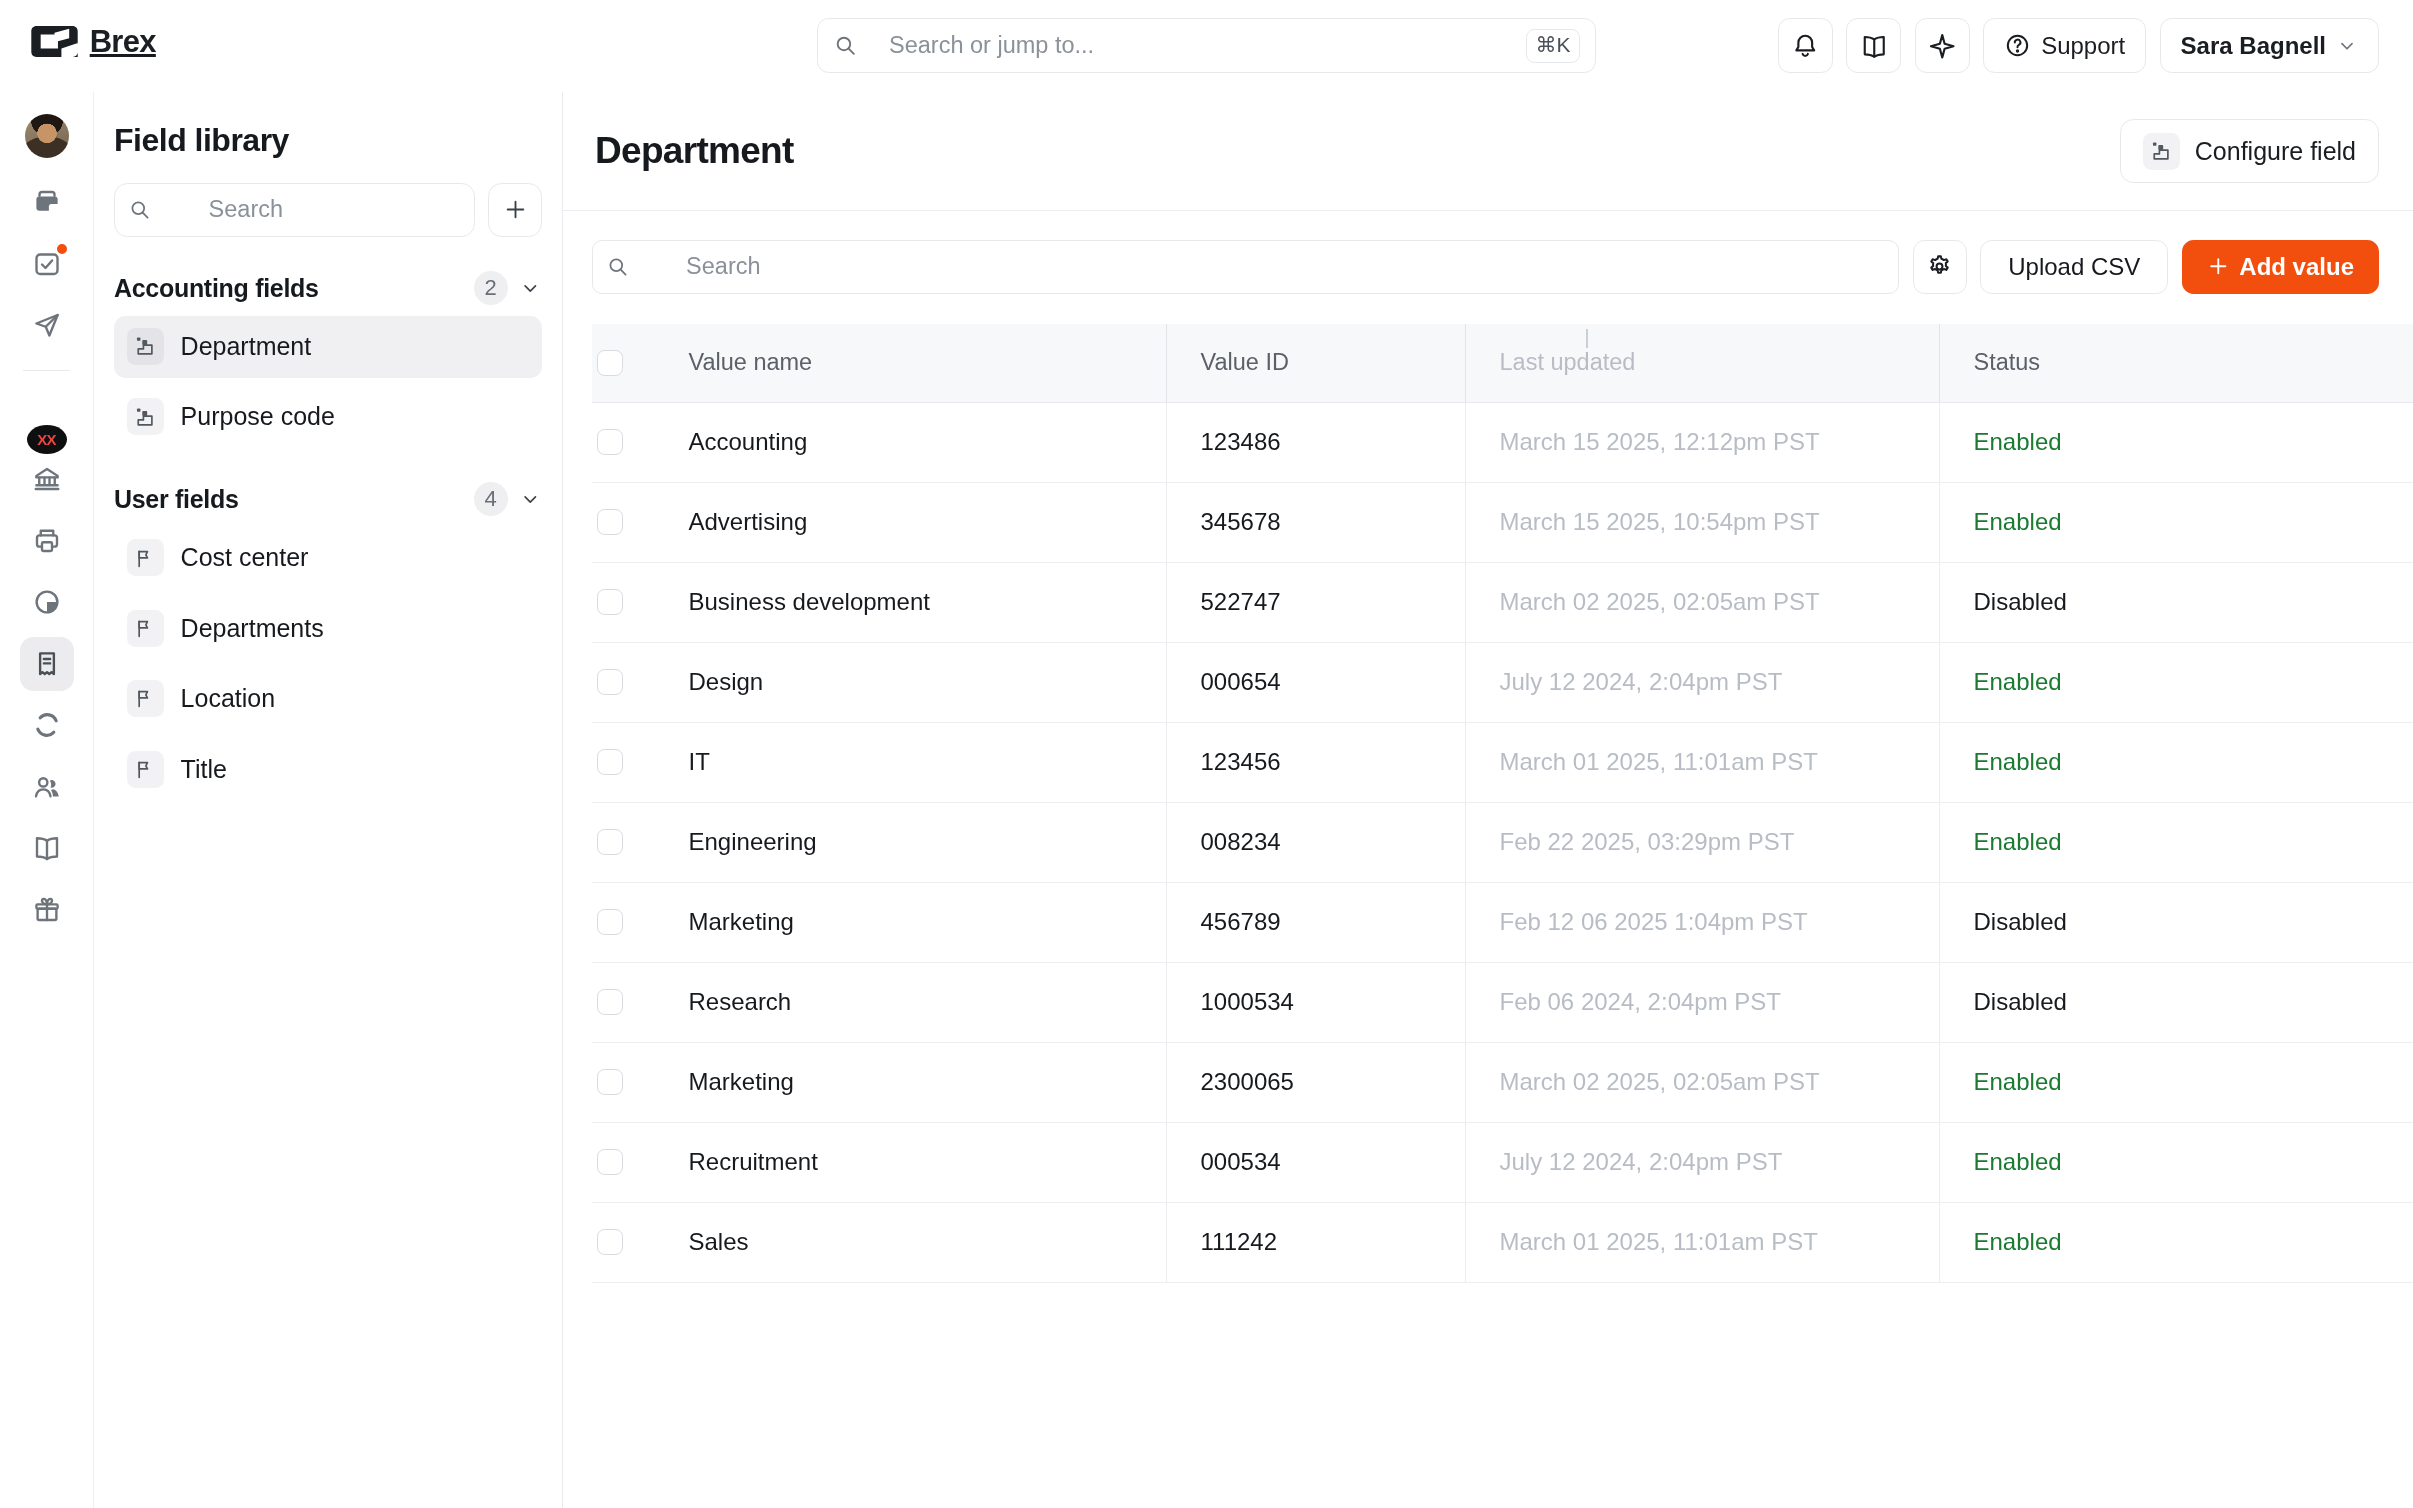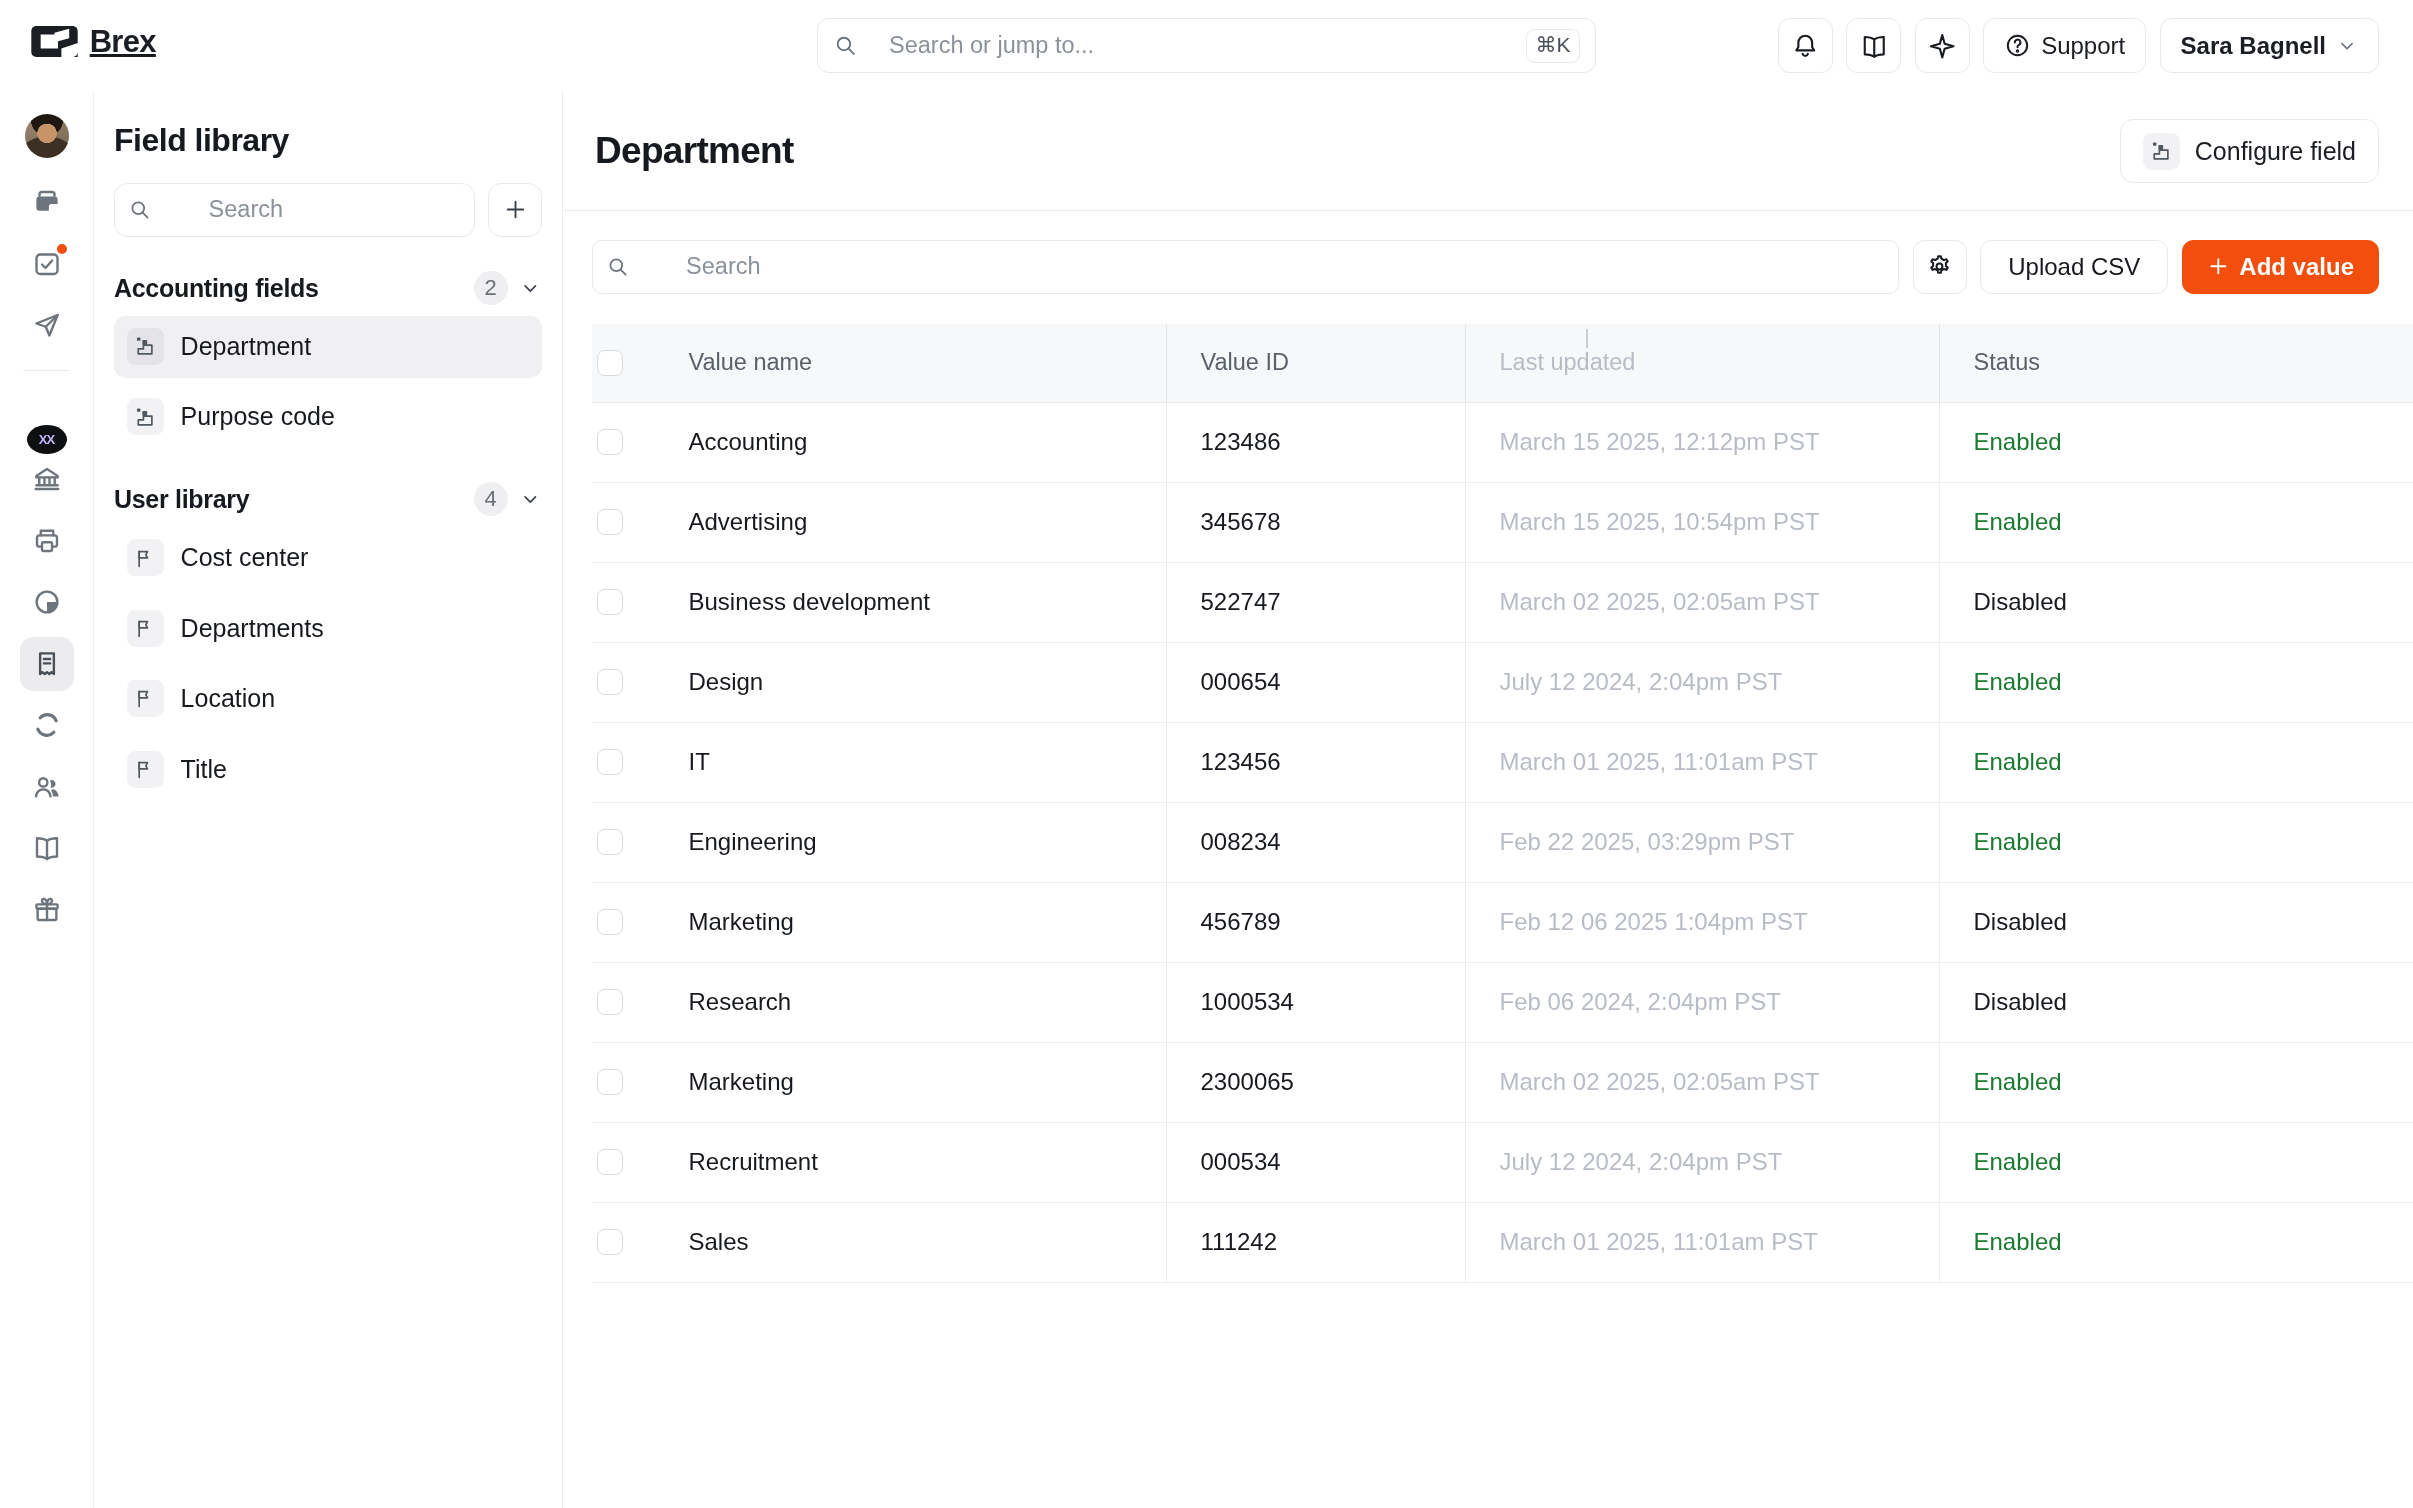--- a/index.html
+++ b/index.html
@@ -42,22 +42,22 @@
       radial-gradient(circle at 50% 14%, #1f1812 0 36%, rgba(0,0,0,0) 37%),
       radial-gradient(circle at 50% 128%, #3c2f24 0 56%, rgba(0,0,0,0) 57%),
       linear-gradient(160deg,#a08b72,#71604d);}
   .slot{width:54px;height:54px;margin-bottom:7.5px;border-radius:13.4px;display:flex;align-items:center;
     justify-content:center;color:#6E747B;position:relative;}
   .slot .ic{width:30px;height:30px;stroke-width:1.9;}
   .slot.selected{background:#ECECEF;color:#4A5056;}
   .rail-divider{width:47px;height:0;border-top:1.7px solid #E8EAEC;margin:10px 0 20px;}
   .notif-dot{position:absolute;top:5px;right:4.2px;width:14.2px;height:14.2px;border-radius:50%;
     background:var(--accent);border:2.5px solid #fff;}
-  .xx-logo{width:40px;height:29px;border-radius:50%;background:#0E0F11;color:#c4b5fd;display:flex;
-    align-items:center;justify-content:center;font-size:13px;font-weight:700;letter-spacing:-0.8px;margin-top:44px;}
+  .xx-logo{width:40px;height:29px;border-radius:50%;background:#0E0F11;color:#ef4444;display:flex;
+    align-items:center;justify-content:center;font-size:15px;font-weight:700;letter-spacing:-0.8px;margin-top:44px;}
 
   
   .panel{position:absolute;left:94px;top:92px;width:469px;height:1416px;border-right:1.7px solid #EAEBEE;
     padding:30px 20px 16px;background:#fff;}
   .panel-title{font-size:32px;font-weight:700;letter-spacing:-0.5px;}
   .panel-search-row{display:flex;gap:13.4px;margin-top:23.5px;}
   .search-box{flex:1;height:54px;border:1.7px solid var(--border);border-radius:13.4px;display:flex;
     align-items:center;gap:11.7px;padding:0 13.4px;background:#fff;}
   .search-box .ic{width:23.5px;height:23.5px;color:#6E747B;flex:none;}
   .search-box input{border:none;outline:none;width:100%;font:inherit;font-size:23.5px;background:transparent;margin-left:45px;}
@@ -360,21 +360,21 @@
     <span class="chip">
       <svg class="ic" viewBox="0 0 27 27" width="22.6" height="22.6">
               <use href="#i-field"></use>
             </svg>
     </span>
     <span class="fitem-label">Purpose code</span>
   </div>
 </div>
 
   <div class="sec-head">
-    <span class="sec-label">User library</span>
+    <span class="sec-label">User fields</span>
     <span class="sec-right">
       <span class="badge">4</span>
       <svg class="ic ic-chev" viewBox="0 0 27 27" width="22.6" height="22.6">
             <use href="#i-chevron"></use>
           </svg>
     </span>
   </div>
   <div class="sec-items">
   <div class="fitem">
     <span class="chip">

